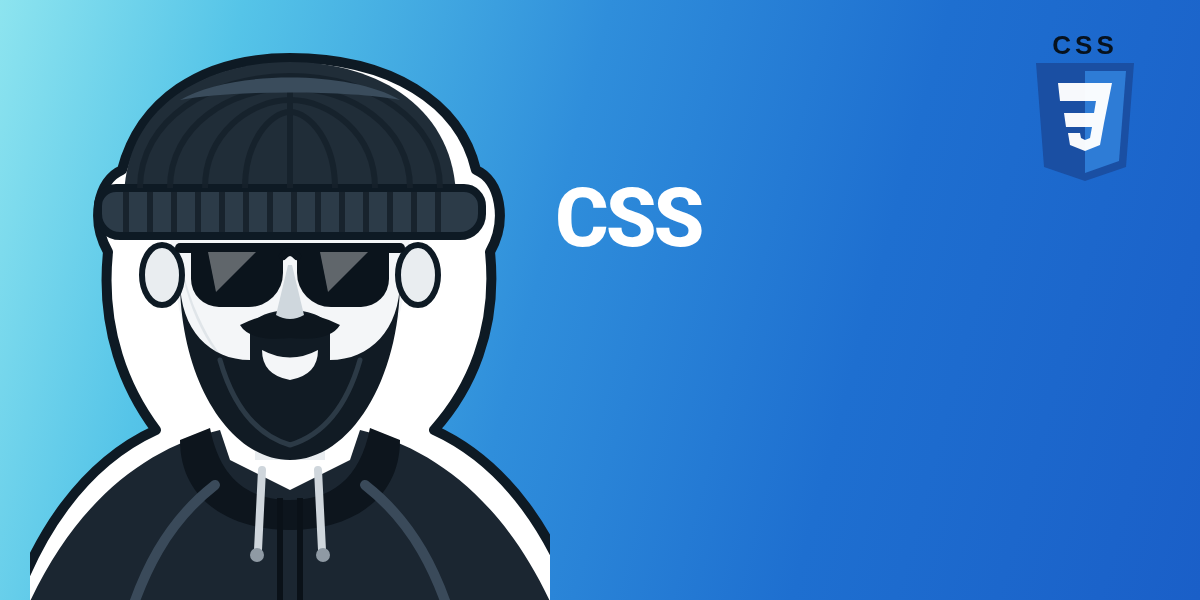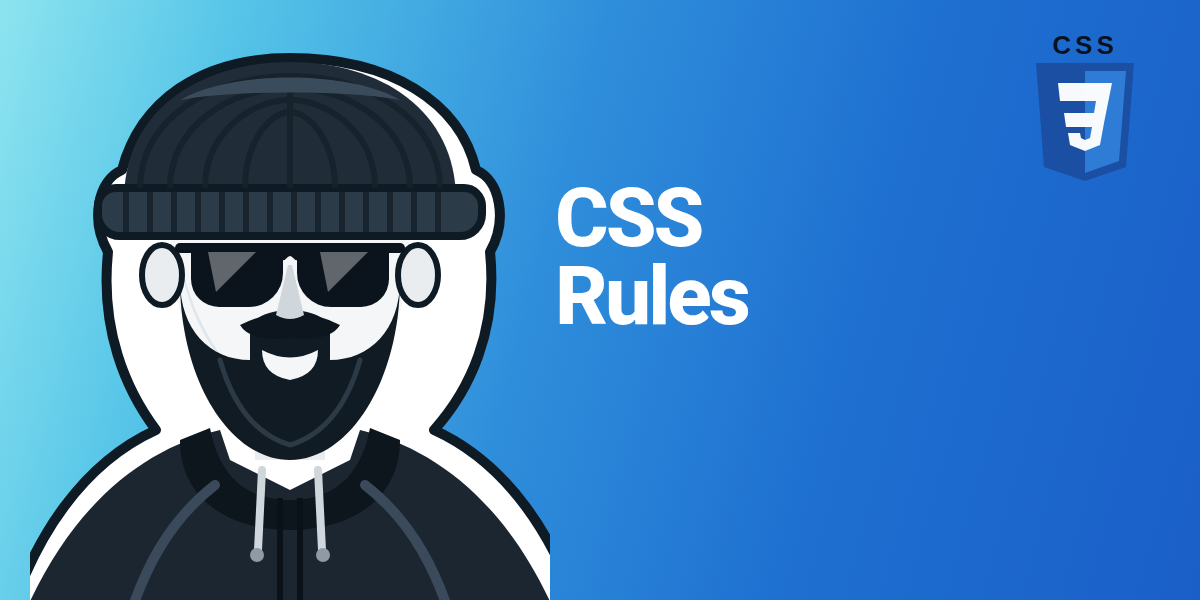--- a/index.html
+++ b/index.html
@@ -58,21 +58,20 @@
   <svg width="110" height="120" viewBox="0 0 110 120">
     <polygon points="6,0 104,0 96,104 55,118 14,104" fill="#1a4fa3"></polygon>
     <polygon points="55,8 96,8 89,98 55,110" fill="#2e7cd6"></polygon>
 
     <path d="M28 20 H82 L78 40 H50 L78 40 L74 60 H46 L74 60 L70 82 L55 88 L40 82 L38 70 H50 L51 75 L55 77 L60 75 L62 64 H36 L34 50 H64 L66 38 H30 Z" fill="#ffffff" opacity="0.97"></path>
   </svg>
 </div>
 
 <div class="title-block">
   <span class="line t-white">CSS</span>
-  <span class="line t-white">Rules</span>
 </div>
 
 <svg class="hero" viewBox="0 0 520 580">
   <defs>
     <clipPath id="frameClip">
         <rect x="0" y="0" width="520" height="580"></rect>
       </clipPath>
   </defs>
   <g clip-path="url(#frameClip)">
 

